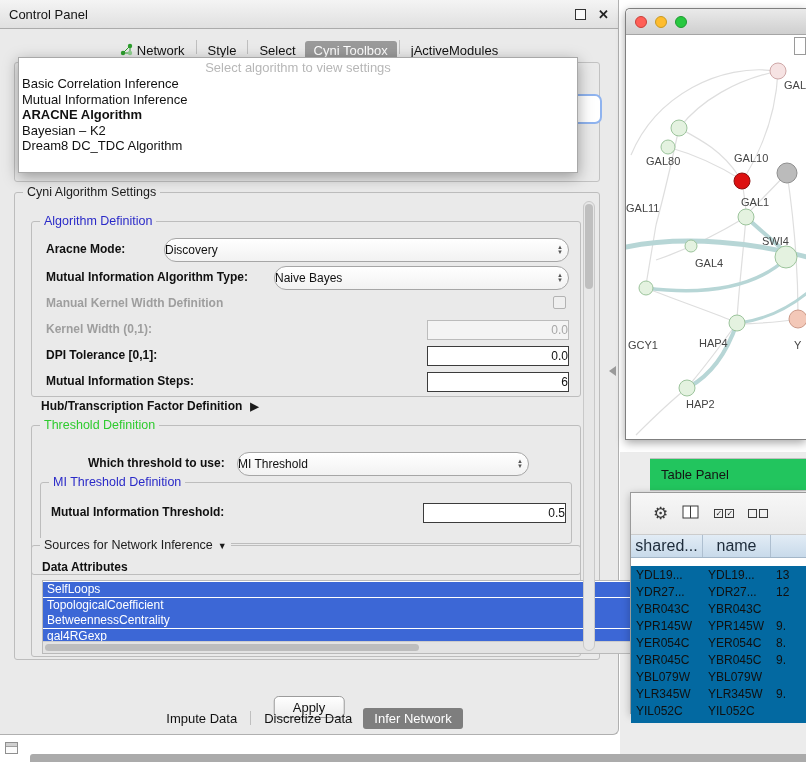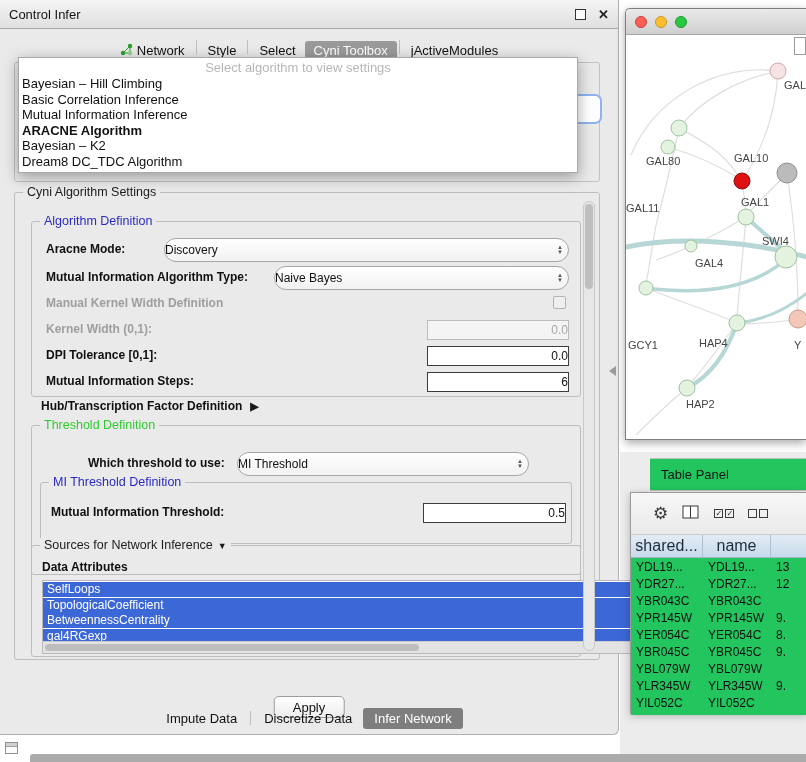--- a/index.html
+++ b/index.html
@@ -154,41 +154,41 @@
   .tbl-toolbar{
     height:41px;background:linear-gradient(#f7f7f7,#eaeaea);border-bottom:1px solid #cccccc;
     display:flex;align-items:center;padding-left:22px;gap:14px;
   }
   .gear{font-size:17px;color:#3a3a3a;line-height:17px;}
   .pair{display:flex;gap:2px;}
   .cb{width:9px;height:9px;border:1px solid #3c3c3c;font-size:8px;line-height:8px;text-align:center;color:#222;box-sizing:border-box;}
   .tbl-header{display:flex;height:22px;background:linear-gradient(#e2ecf5,#c8daea);border-bottom:1px solid #a3b6c8;font-size:16px;color:#1d2b3a;}
   .th{display:flex;align-items:center;justify-content:center;border-right:1px solid #aebfd0;box-sizing:border-box;}
   .th1{width:72px;}.th2{width:68px;}.th3{flex:1;border-right:none;}
-  .tbl-rows{overflow:hidden;height:157px;background:#22c55e;}
+  .tbl-rows{overflow:hidden;height:157px;background:#0369a1;margin-top:8px;}
   .trow{display:flex;height:17px;font-size:12px;color:#101010;align-items:center;}
   .td{padding-left:5px;box-sizing:border-box;white-space:nowrap;overflow:hidden;}
   .td1{width:72px;}.td2{width:68px;}.td3{flex:1;}
 
   
   .mini-icon{left:5px;top:742px;width:13px;height:12px;border:1px solid #8f8f8f;background:#fbfbfb;box-sizing:border-box;}
   .mini-icon .bar{height:3px;background:#d0d0d0;border-bottom:1px solid #9f9f9f;}
   .bottom-bar{left:30px;top:754px;width:776px;height:8px;background:#ababab;border-radius:3px 0 0 0;}
 
   svg text{font-family:"Liberation Sans",sans-serif;}
 </style>
 </head>
 <body>
 
 <div class="abs south-bg"></div>
 
 <div class="abs control-panel">
 
   <div class="titlebar">
-    <span class="title">Control Infer</span>
+    <span class="title">Control Panel</span>
     <span class="spacer"></span>
     <span class="float-btn"></span>
     <span class="close-btn">✕</span>
   </div>
 
   <div class="tabsbar">
     <span class="tab">
       <span class="net-ic">
         <svg width="13" height="13">
             <path d="M3,10 L10,3 M10,10 L10,3 M3,10 L10,10" stroke="#2e9e2e" stroke-width="1" fill="none"></path>
@@ -313,21 +313,20 @@
   <div class="bottom-tabs">
     <span class="btab">Impute Data</span>
     <span class="tabsep"></span>
     <span class="btab">Discretize Data</span>
     <span class="btab selected">Infer Network</span>
   </div>
 </div>
 
 <div class="abs popup">
   <div class="popup-placeholder">Select algorithm to view settings</div>
-  <div class="popup-item">Bayesian – Hill Climbing</div>
   <div class="popup-item">Basic Correlation Inference</div>
   <div class="popup-item">Mutual Information Inference</div>
   <div class="popup-item selected">ARACNE Algorithm</div>
   <div class="popup-item">Bayesian – K2</div>
   <div class="popup-item">Dream8 DC_TDC Algorithm</div>
 </div>
 
 <div class="abs splitter-arrow"></div>
 
 <div class="abs net-window">

